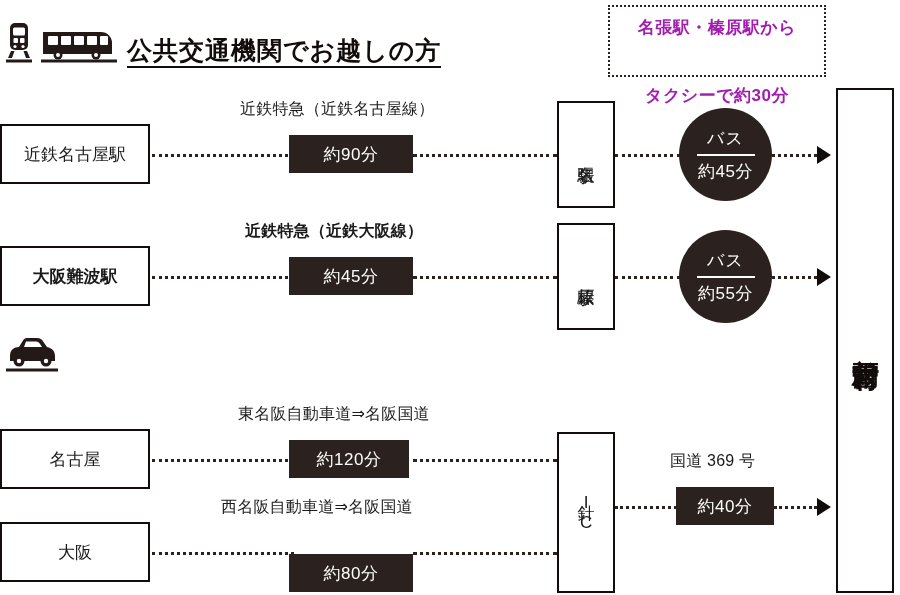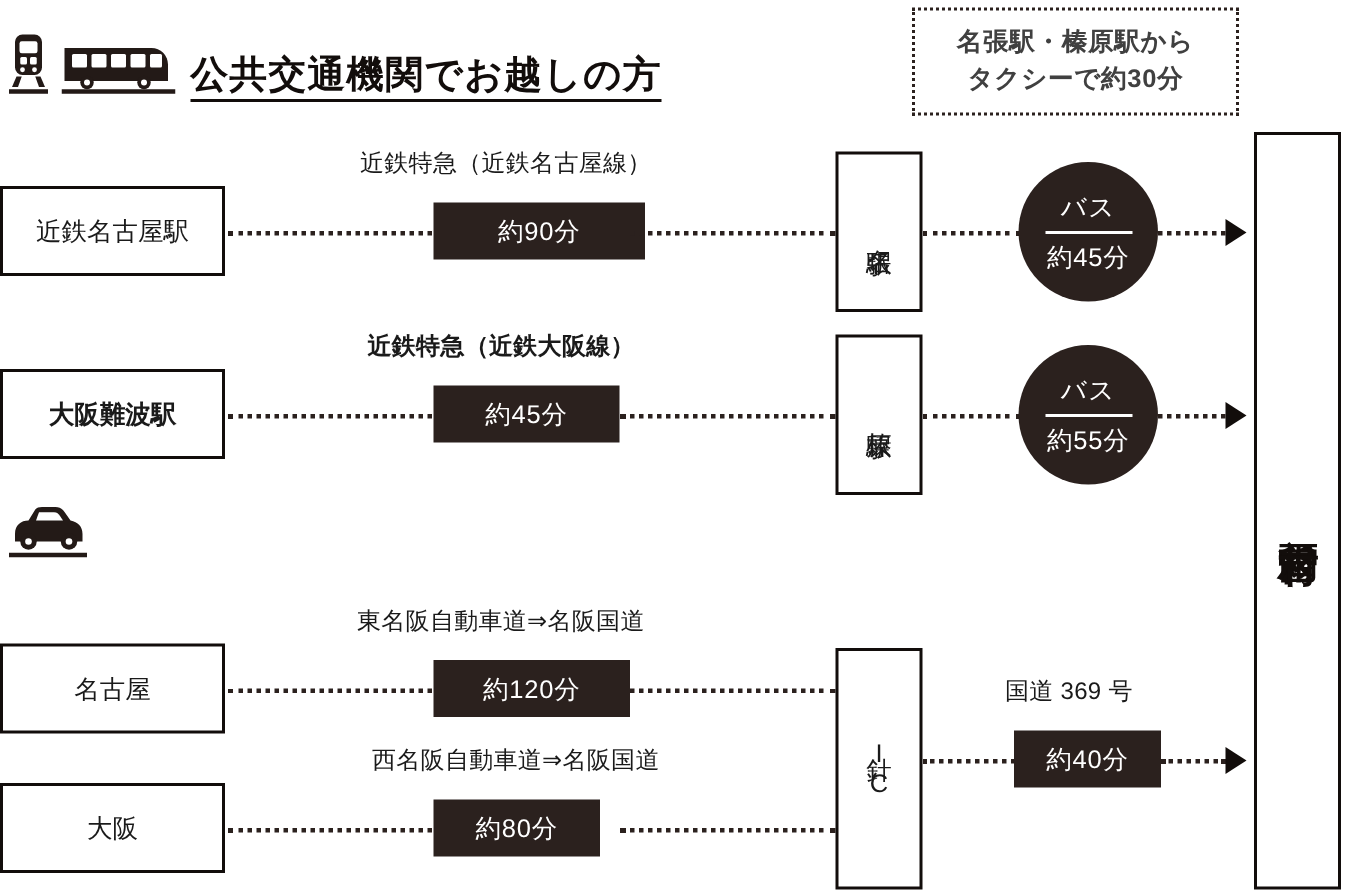--- a/index.html
+++ b/index.html
@@ -171,23 +171,24 @@
     display: flex;
     flex-direction: column;
     align-items: center;
     justify-content: center;
     text-align: center;
     box-sizing: border-box;
   }
   .callout .line {
     font-size: 17px;
     font-weight: bold;
-    color: #404040;
+    color: #a21caf;
     line-height: 1.45;
     letter-spacing: 0.5px;
+    margin-top: 43px;
   }
 </style>
 </head>
 <body>
 
 <div id="canvas">
 
   <div class="section-head" style="left:6px; top:22px;">
     <div class="icon-wrap">
       <svg width="26" height="42" viewBox="0 0 26 42">
@@ -225,21 +226,21 @@
 
   <div class="dest-box" style="left:836px; top:88px; width:58px; height:505px;">
     <div class="vtext">曽爾村</div>
   </div>
 
   <div class="origin-box" style="left:0px; top:124px; width:150px; height:60px;">
     <span>近鉄名古屋駅</span>
   </div>
   <div class="dotline" style="left:152px; top:154px; width:142px;"></div>
   <div class="caption" style="left:240px; top:99px;">近鉄特急（近鉄名古屋線）</div>
-  <div class="chip" style="left:289px; top:135px; width:141px; height:38px;">
+  <div class="chip" style="left:289px; top:135px; width:124px; height:38px;">
     <span>約90分</span>
   </div>
   <div class="dotline" style="left:413px; top:154px; width:144px;"></div>
 
   <div class="vbox" style="left:557px; top:101px; width:58px; height:107px;">
     <div class="vtext">名張駅</div>
   </div>
   <div class="dotline" style="left:615px; top:154px; width:65px;"></div>
 
   <div class="bus-circle" style="left:679px; top:108px;">
@@ -285,31 +286,31 @@
         <rect x="0" y="34.5" width="52" height="3" fill="#231a17"></rect>
       </svg>
     </div>
   </div>
 
   <div class="origin-box" style="left:0px; top:429px; width:150px; height:60px;">
     <span>名古屋</span>
   </div>
   <div class="dotline" style="left:152px; top:459px; width:142px;"></div>
   <div class="caption" style="left:238px; top:404px;">東名阪自動車道⇒名阪国道</div>
-  <div class="chip" style="left:289px; top:440px; width:131px; height:38px;">
+  <div class="chip" style="left:289px; top:440px; width:120px; height:38px;">
     <span>約120分</span>
   </div>
   <div class="dotline" style="left:413px; top:459px; width:144px;"></div>
 
   <div class="origin-box" style="left:0px; top:522px; width:150px; height:60px;">
     <span>大阪</span>
   </div>
   <div class="dotline" style="left:152px; top:552px; width:142px;"></div>
-  <div class="caption" style="left:248px; top:497px;">西名阪自動車道⇒名阪国道</div>
-  <div class="chip" style="left:289px; top:533px; width:111px; height:38px;">
+  <div class="caption" style="left:221px; top:497px;">西名阪自動車道⇒名阪国道</div>
+  <div class="chip" style="left:289px; top:554px; width:124px; height:38px;">
     <span>約80分</span>
   </div>
   <div class="dotline" style="left:413px; top:552px; width:144px;"></div>
 
   <div class="vbox" style="left:557px; top:432px; width:58px; height:161px;">
     <div class="vtext">針IC</div>
   </div>
   <div class="dotline" style="left:615px; top:506px; width:62px;"></div>
   <div class="caption" style="left:670px; top:451px;">国道 369 号</div>
   <div class="chip" style="left:676px; top:487px; width:98px; height:38px;">

